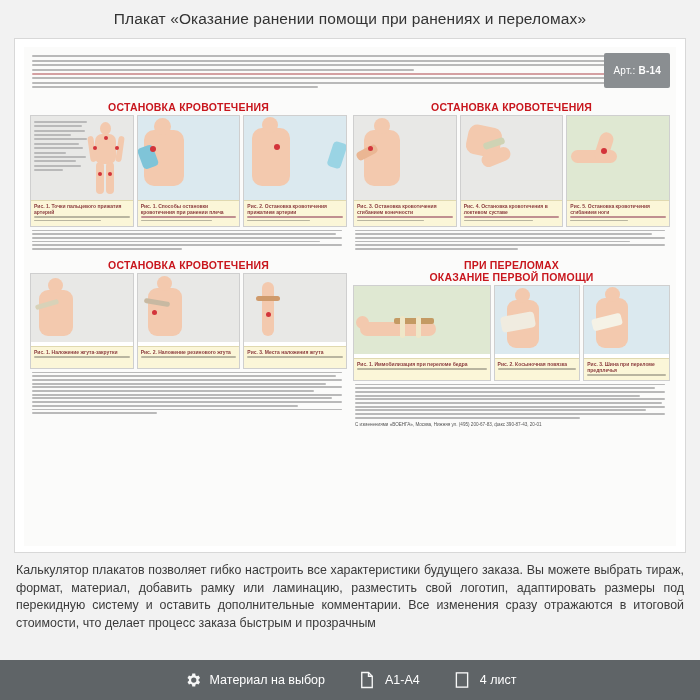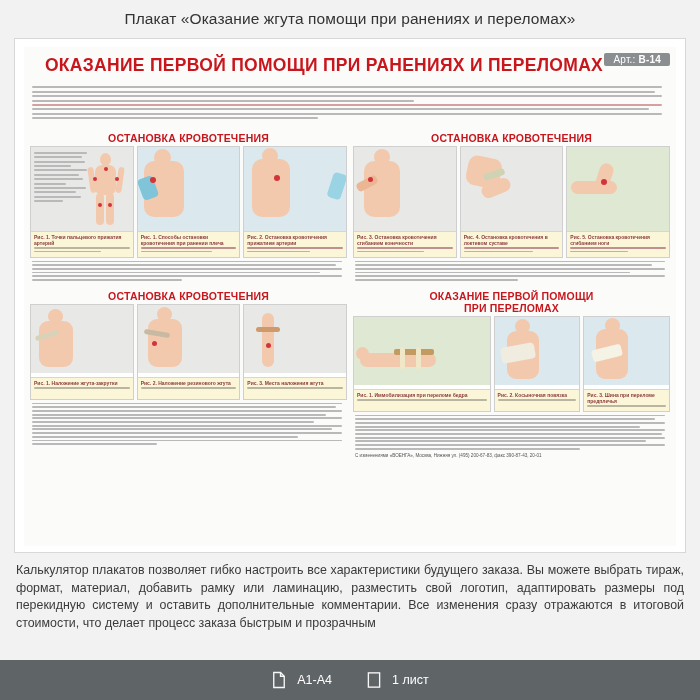--- a/index.html
+++ b/index.html
@@ -32,21 +32,21 @@
   }
   .poster {
     width:100%; height:100%;
     background:#fbfbfa;
     position:relative;
     overflow:hidden;
   }
   .art-badge {
     position:absolute; top:6px; right:6px;
     background:#8a8e91; color:#fff;
-    font-size:10px; padding:1px 9px; border-radius:2px;
+    font-size:10px; padding:12px 9px; border-radius:2px;
     letter-spacing:.2px;
     z-index:20;
   }
   .art-badge b { color:#fff; }
 
   .poster-title {
     text-align:center;
     font-size:17.5px;
     font-weight:bold;
     color:#c8161d;
@@ -163,31 +163,30 @@
   }
   .bb-item { display:flex; align-items:center; gap:8px; }
   .bb-icon { width:18px; height:18px; display:inline-block; position:relative; opacity:.95;}
   svg { display:block; }
 </style>
 </head>
 <body>
 
 <div class="page">
 
-  <div class="top-title">Плакат «Оказание жгута помощи при ранениях и переломах»</div>
+  <div class="top-title">Плакат «Оказание ранении помощи при ранениях и переломах»</div>
 
   <div class="poster-wrap">
     <div class="poster">
 
       <div class="art-badge">
         <span>Арт.:</span>
         <b>В-14</b>
       </div>
 
-      <div class="poster-title">ОКАЗАНИЕ ПЕРВОЙ ПОМОЩИ ПРИ РАНЕНИЯХ И ПЕРЕЛОМАХ</div>
 
       <div class="intro">
         <div class="tline"></div>
           <div class="tline"></div>
           <div class="tline"></div>
           <div class="tline"></div>
         <div class="tline red"></div>
           <div class="tline"></div>
           <div class="tline"></div>
           <div class="tline"></div>
@@ -393,22 +392,22 @@
               <div class="tline" style="width:96%"></div>
             <div class="tline" style="width:99%"></div>
               <div class="tline" style="width:85%"></div>
             <div class="tline" style="width:99%"></div>
               <div class="tline" style="width:40%"></div>
           </div>
         </div>
 
         <div class="sect">
           <div class="sect-title">
+            <div>ПРИ ПЕРЕЛОМАХ</div>
             <div>ОКАЗАНИЕ ПЕРВОЙ ПОМОЩИ</div>
-            <div>ПРИ ПЕРЕЛОМАХ</div>
           </div>
           <div class="panels" style="height:96px">
 
             <div class="panel" style="flex:1.6">
               <div class="fig bg-green">
                 <div class="rr skin" style="left:6px;top:36px;width:76px;height:14px;border-radius:7px;"></div>
                 <div class="oval skin" style="left:2px;top:30px;width:13px;height:13px;"></div>
                 <div class="rr" style="left:40px;top:32px;width:40px;height:6px;background:#c49a63;border-radius:2px;"></div>
                 <div class="rr" style="left:46px;top:30px;width:5px;height:22px;background:#efe7c8;"></div>
                 <div class="rr" style="left:62px;top:30px;width:5px;height:22px;background:#efe7c8;"></div>
@@ -460,35 +459,43 @@
         </div>
 
       </div>
     </div>
   </div>
 
   <div class="desc">Калькулятор плакатов позволяет гибко настроить все характеристики будущего заказа. Вы можете выбрать тираж, формат, материал, добавить рамку или ламинацию, разместить свой логотип, адаптировать размеры под перекидную систему и оставить дополнительные комментарии. Все изменения сразу отражаются в итоговой стоимости, что делает процесс заказа быстрым и прозрачным</div>
 
   <div class="bottom-bar">
 
+    <div class="bb-item">
+      <span class="bb-icon">
+        <svg width="18" height="18" viewBox="0 0 24 24" fill="#ffffff">
+          <path d="M19.4 13a7.6 7.6 0 0 0 0-2l2-1.6-2-3.4-2.4 1a7.6 7.6 0 0 0-1.7-1L15 3.4h-4l-.3 2.6c-.6.25-1.2.58-1.7 1l-2.4-1-2 3.4L6.6 11a7.6 7.6 0 0 0 0 2l-2 1.6 2 3.4 2.4-1c.5.42 1.1.75 1.7 1l.3 2.6h4l.3-2.6c.6-.25 1.2-.58 1.7-1l2.4 1 2-3.4-2-1.6zM13 15.5a3.5 3.5 0 1 1 0-7 3.5 3.5 0 0 1 0 7z"></path>
+        </svg>
+      </span>
+      <span>Материал на выбор</span>
+    </div>
 
     <div class="bb-item">
       <span class="bb-icon">
         <svg width="16" height="18" viewBox="0 0 20 24" fill="none" stroke="#ffffff" stroke-width="1.8">
           <path d="M3 2h9l5 5v15H3z"></path>
           <path d="M12 2v5h5"></path>
         </svg>
       </span>
       <span>A1-A4</span>
     </div>
 
     <div class="bb-item">
       <span class="bb-icon">
         <svg width="16" height="18" viewBox="0 0 20 24" fill="none" stroke="#ffffff" stroke-width="1.8">
           <rect x="2.5" y="2.5" width="15" height="19"></rect>
         </svg>
       </span>
-      <span>1 лист</span>
+      <span>4 лист</span>
     </div>
 
   </div>
 
 </div>
 
 </body></html>

